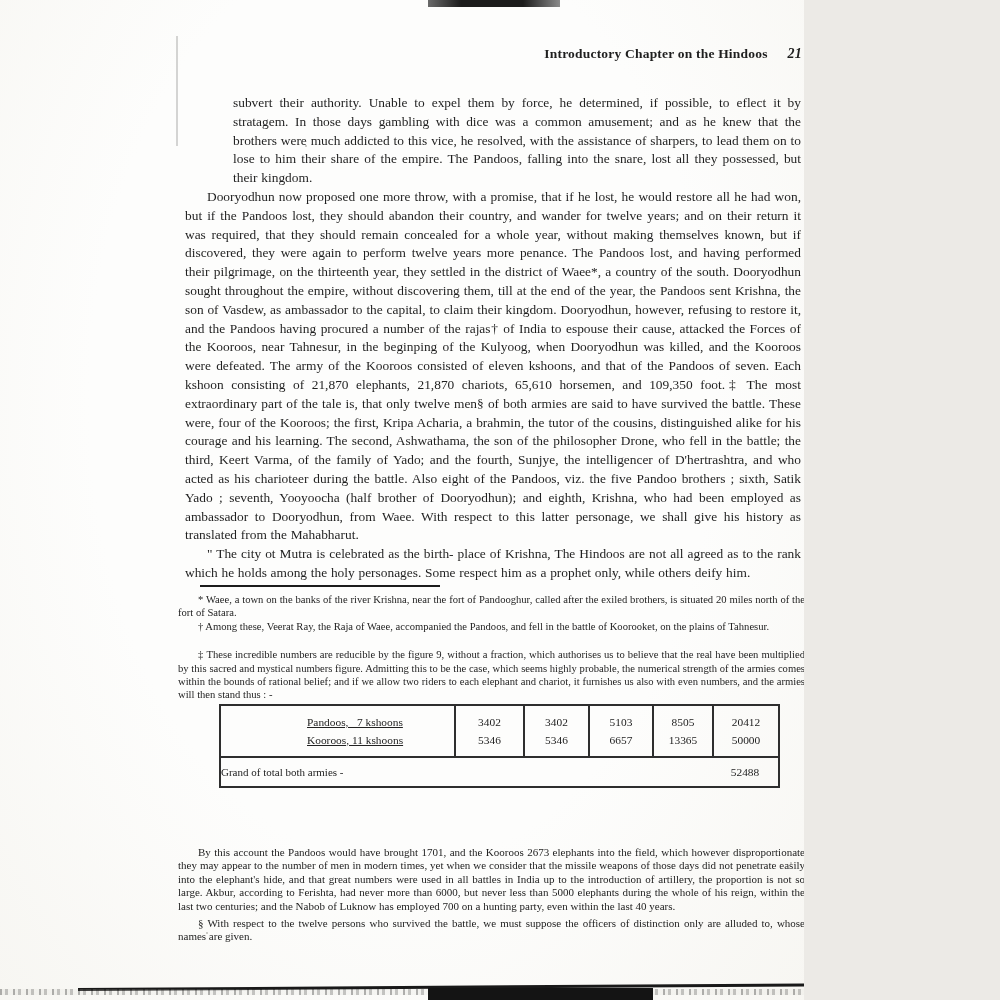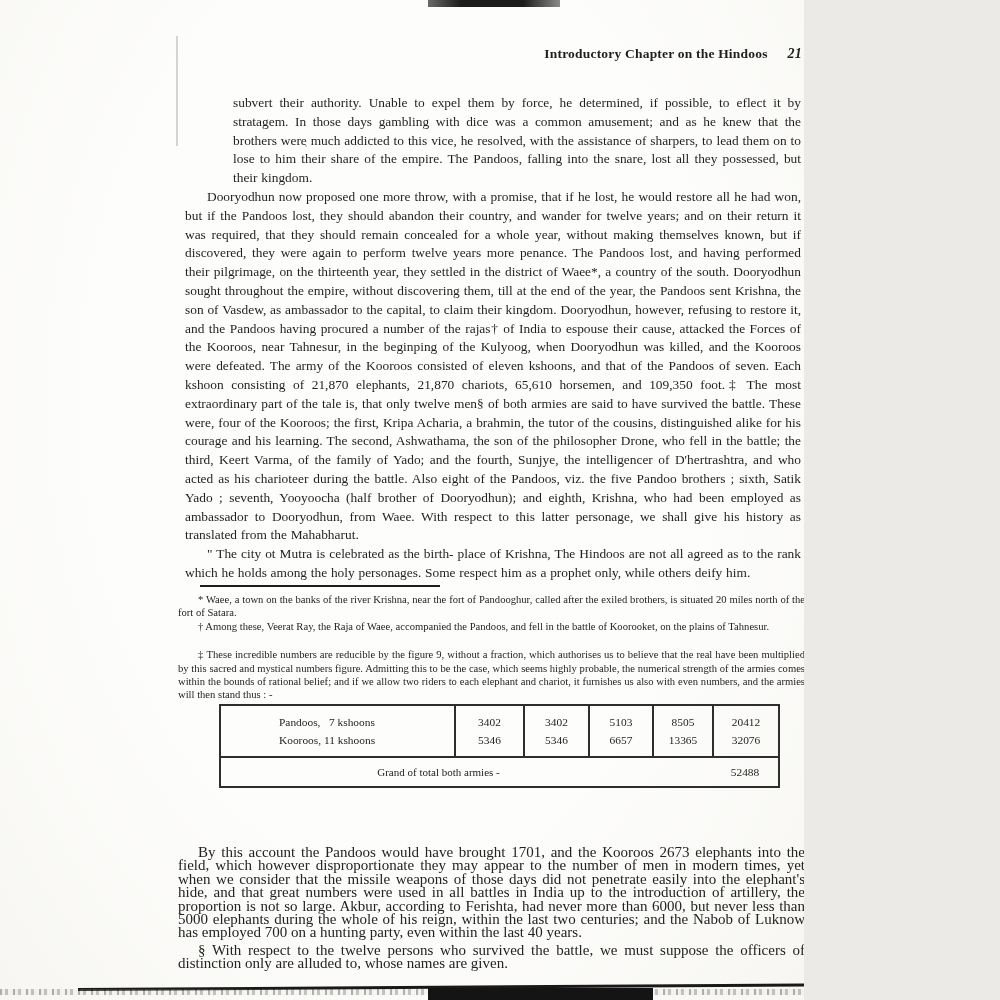--- a/index.html
+++ b/index.html
@@ -31,35 +31,35 @@
     font-size:13.4px;line-height:18.8px;text-align:justify;word-spacing:.4px;}
   .main-text p{margin:0;text-indent:22px;}
   .main-text p.noindent{text-indent:0;margin-left:48px;}
   .fn-sep{position:absolute;left:200px;top:585px;width:240px;height:2px;background:#1c1c1c;}
   
   .footnotes{position:absolute;left:178px;top:593px;width:627px;
     font-size:10.6px;line-height:13.4px;text-align:justify;color:#232323;}
   .footnotes p{margin:0;text-indent:20px;}
   .footnotes p.spaced{margin-top:15px;}
   .bottom-notes{position:absolute;left:178px;top:846px;width:627px;
-    font-size:15px;line-height:13.4px;text-align:justify;color:#232323;}
+    font-size:11px;line-height:13.4px;text-align:justify;color:#232323;}
   .bottom-notes p{margin:0;text-indent:20px;}
   .bottom-notes p + p{margin-top:4px;}
   
   .army-table{position:absolute;left:219px;top:704px;border-collapse:collapse;
     font-size:11px;color:#222;background:transparent;}
   .army-table th,.army-table td{border:2px solid #2e2e2e;padding:0;}
   .army-table th{font-weight:normal;text-align:center;vertical-align:middle;height:34px;
     white-space:pre-line;line-height:12.5px;font-size:10.8px;}
   .army-table td.body-cell{height:50px;vertical-align:middle;text-align:center;font-size:11.4px;}
-  .army-table td.label-cell{text-align:left;padding-left:58px;}
+  .army-table td.label-cell{text-align:left;padding-left:86px;text-decoration:underline;}
   .army-table .cell-line{line-height:18px;white-space:pre;}
   .army-table td.footer-cell{height:28px;}
   .footer-flex{display:flex;align-items:center;font-size:11px;}
-  .footer-flex .flabel{flex:1;text-align:center;padding-right:56px;}
+  .footer-flex .flabel{flex:1;text-align:left;padding-right:56px;}
   .footer-flex .ftotal{width:66px;text-align:center;font-size:11.4px;}
 </style>
 </head>
 <body>
 
 <div class="canvas">
 
   <div class="art-top-bar"></div>
   <div class="art-topright-smudge"></div>
   <div class="art-left-edge"></div>
@@ -120,21 +120,21 @@
       <td class="body-cell">
         <div class="cell-line">5103</div>
         <div class="cell-line">6657</div>
       </td>
       <td class="body-cell">
         <div class="cell-line">8505</div>
         <div class="cell-line">13365</div>
       </td>
       <td class="body-cell">
         <div class="cell-line">20412</div>
-        <div class="cell-line">32076</div>
+        <div class="cell-line">50000</div>
       </td>
     </tr>
     <tr>
       <td class="footer-cell" colspan="6">
         <div class="footer-flex">
           <span class="flabel">Grand of total both armies -</span>
           <span class="ftotal">52488</span>
         </div>
       </td>
     </tr>

